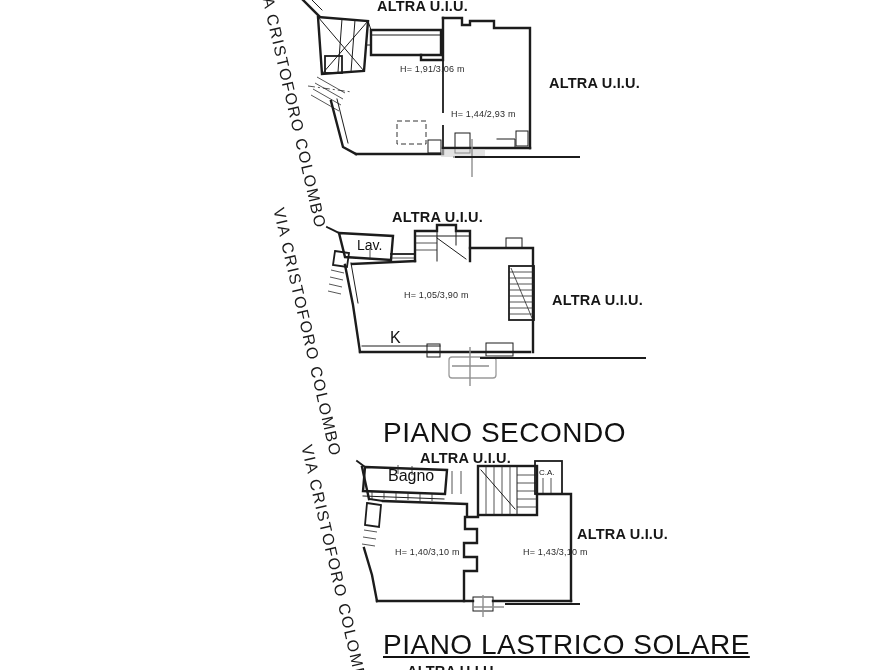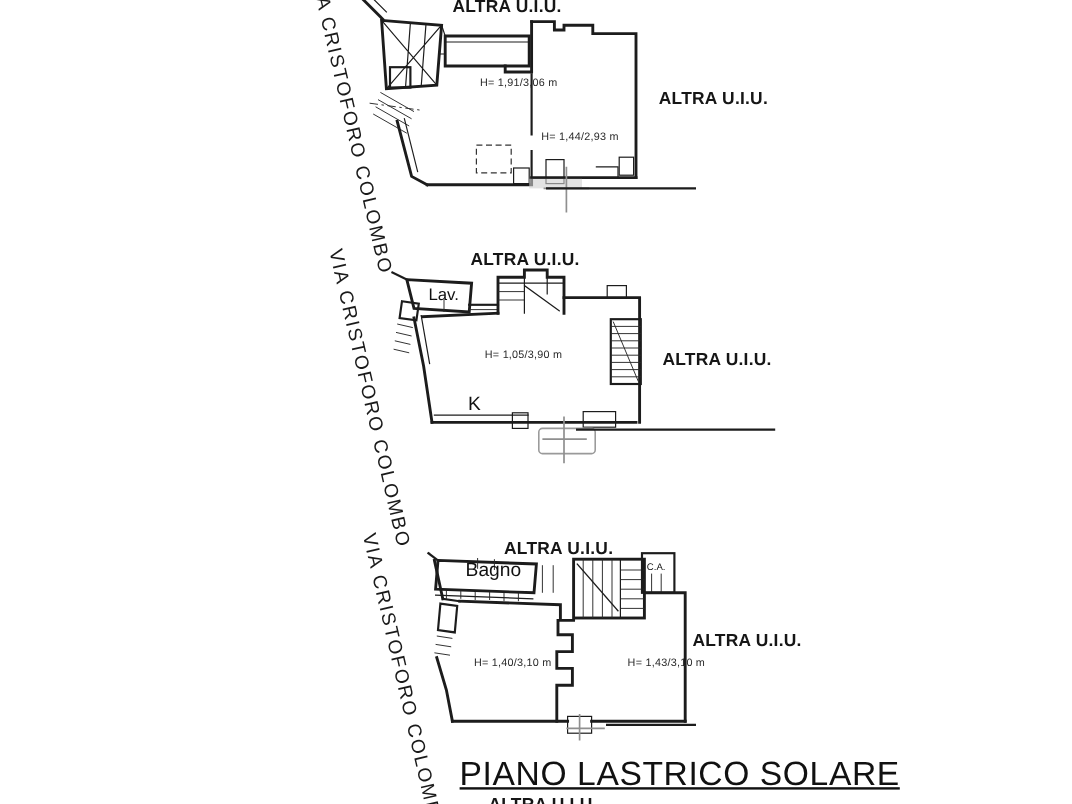--- a/index.html
+++ b/index.html
@@ -160,20 +160,21 @@
   <div class="lbl altra" style="left:377px;top:-2px;">ALTRA U.I.U.</div>
   <div class="lbl altra" style="left:549px;top:75px;">ALTRA U.I.U.</div>
   <div class="lbl hval" style="left:352px;top:64px;padding-left:48px;">H= 1,91/3,06 m</div>
   <div class="lbl hval" style="left:451px;top:80px;margin-top:29px;">H= 1,44/2,93 m</div>
 
   <div class="lbl altra" style="left:392px;top:209px;">ALTRA U.I.U.</div>
   <div class="lbl altra" style="left:552px;top:292px;">ALTRA U.I.U.</div>
   <div class="lbl room" style="left:357px;top:237px;font-size:14px;text-align:center;">Lav.</div>
   <div class="lbl hval" style="left:404px;top:290px;">H= 1,05/3,90 m</div>
   <div class="lbl room" style="left:390px;top:329px;font-size:16px;">K</div>
+  <div class="lbl title" style="left:383px;top:417px;">PIANO SECONDO</div>
 
   <div class="lbl altra" style="left:420px;top:450px;">ALTRA U.I.U.</div>
   <div class="lbl altra" style="left:577px;top:526px;">ALTRA U.I.U.</div>
   <div class="lbl room" style="left:388px;top:467px;font-size:16px;">Bagno</div>
   <div class="lbl room" style="left:539px;top:468px;font-size:8px;text-align:right;">C.A.</div>
   <div class="lbl hval" style="left:395px;top:547px;">H= 1,40/3,10 m</div>
   <div class="lbl hval" style="left:485px;top:547px;padding-left:38px;">H= 1,43/3,10 m</div>
   <div class="lbl title" style="left:383px;top:629px;text-decoration:underline;">PIANO LASTRICO SOLARE</div>
 
   <div class="lbl altra" style="left:407px;top:663px;">ALTRA U.I.U.</div>

